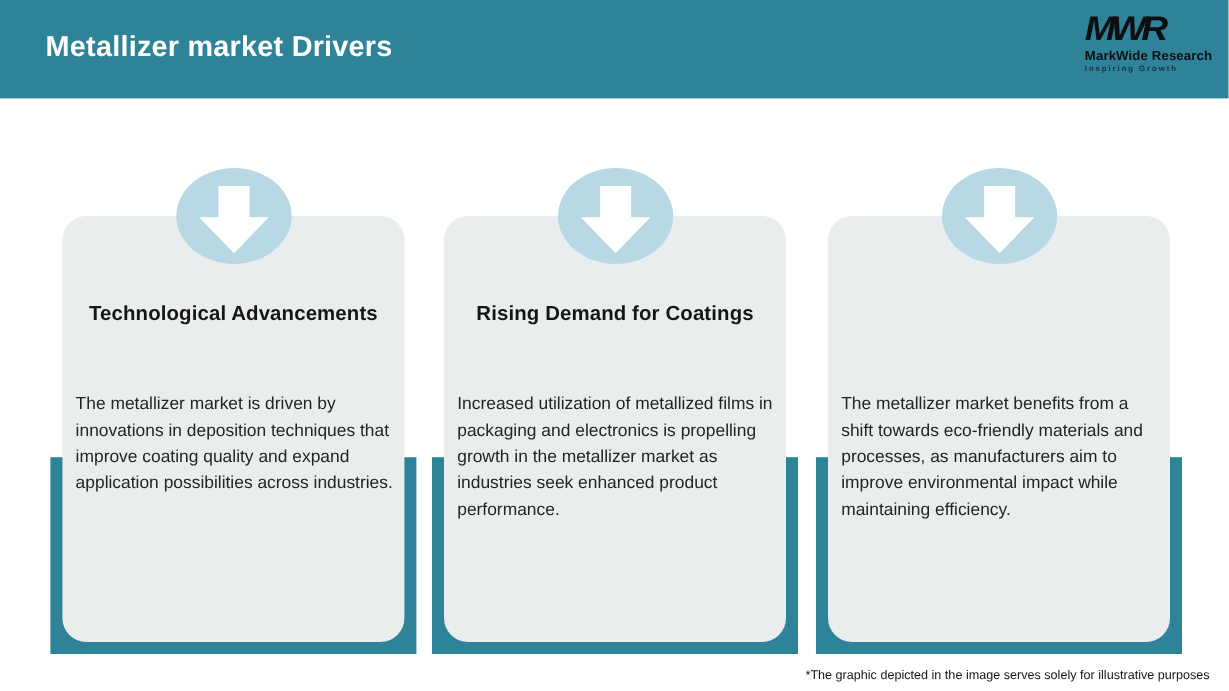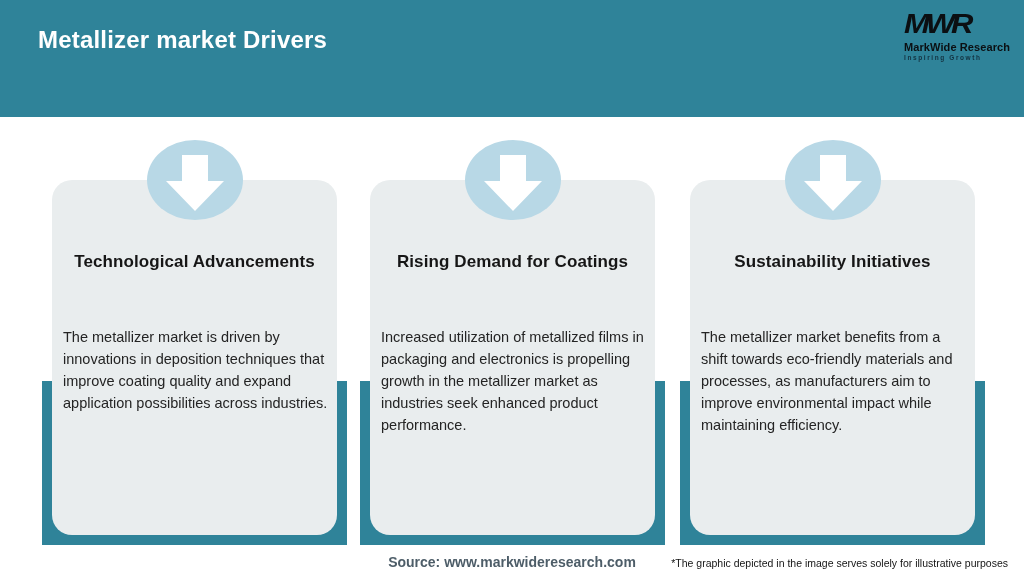--- a/index.html
+++ b/index.html
@@ -10,21 +10,21 @@
     background: #ffffff;
     overflow: hidden;
     font-family: "Liberation Sans", sans-serif;
   }
 
   
   .header {
     position: absolute;
     top: 0; left: 0;
     width: 100%;
-    height: 117px;
+    height: 82px;
     background: var(--accent-teal, #2f8399);
   }
   .header-title {
     position: absolute;
     left: 38px;
     top: 26px;
     font-size: 24px;
     font-weight: bold;
     color: var(--header-text, #ffffff);
     letter-spacing: 0.2px;
@@ -181,20 +181,18 @@
   </section>
 
   <section class="card-slot slot-3">
     <div class="band"></div>
     <div class="card"></div>
     <div class="arrow-badge">
       <svg width="58" height="56" viewBox="0 0 58 56" aria-hidden="true">
         <path d="M16 0 h26 v26 h16 L29 56 0 26 h16 Z" fill="#ffffff"></path>
       </svg>
     </div>
-    <h2 class="card-title">Sustainability Initiatives</h2>
     <p class="card-body">The metallizer market benefits from a shift towards eco-friendly materials and processes, as manufacturers aim to improve environmental impact while maintaining efficiency.</p>
   </section>
 
-  <div class="source">Source: www.markwideresearch.com</div>
   <div class="disclaimer">*The graphic depicted in the image serves solely for illustrative purposes</div>
 
 </div>
 
 </body></html>

